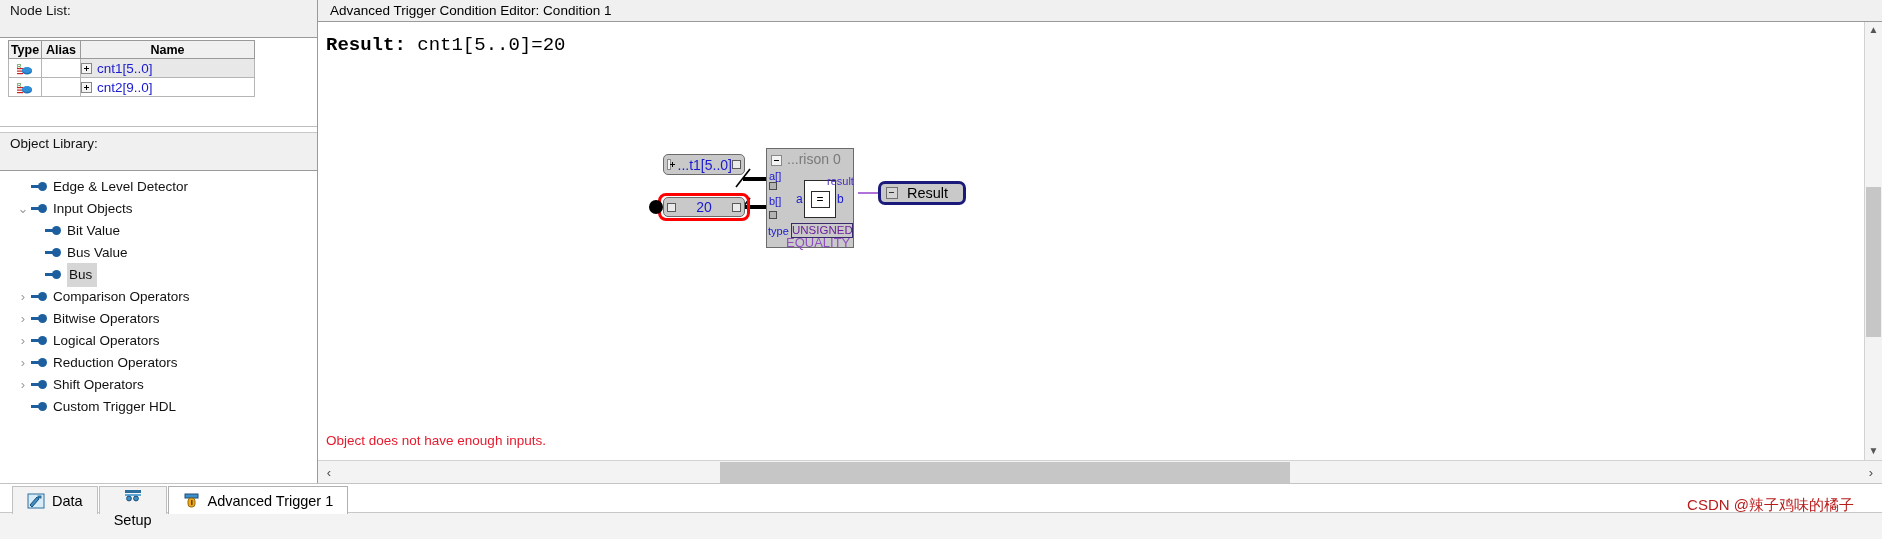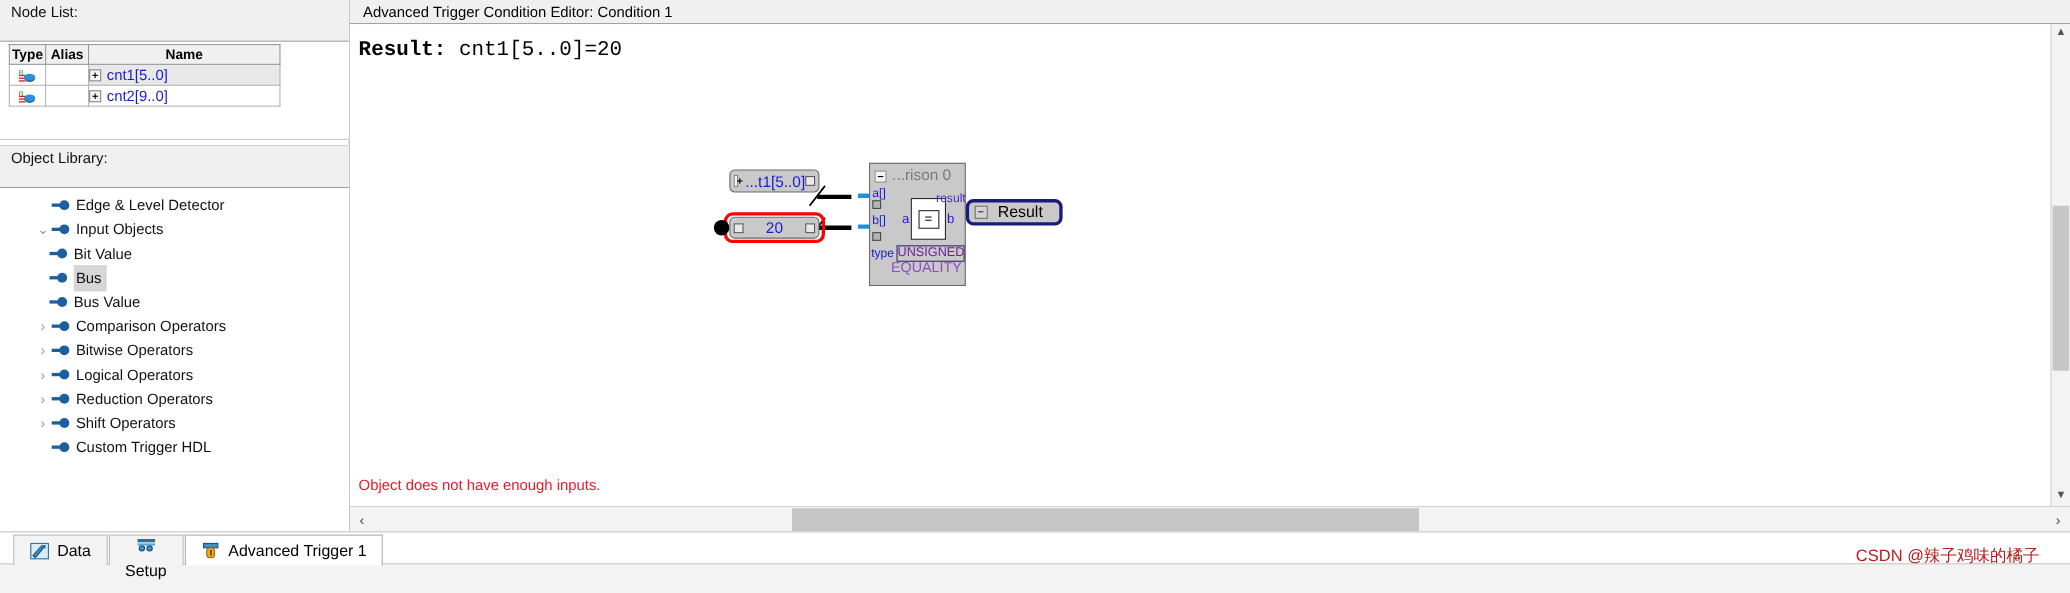--- a/index.html
+++ b/index.html
@@ -141,21 +141,21 @@
     overflow: hidden;
     background: #ffffff;
   }
   .tree-row {
     height: 22px;
     line-height: 22px;
     display: flex;
     align-items: center;
     font-size: 13.5px;
     white-space: nowrap;
-    padding-left: 32px;
+    padding-left: 16px;
   }
   .tree-row.indent1 { padding-left: 44px; }
   .chev {
     width: 14px;
     flex: 0 0 14px;
     color: #9b9b9b;
     font-size: 13px;
     text-align: center;
     line-height: 22px;
   }
@@ -550,34 +550,34 @@
           </div>
 
           <div class="tree-row indent1">
             <span class="leaf-icon">
                 <span class="ar"></span>
                 <span class="hd"></span>
               </span>
             <span class="tree-label">Bit Value</span>
           </div>
 
+          <div class="tree-row indent1">
+            <span class="leaf-icon">
+                <span class="ar"></span>
+                <span class="hd"></span>
+              </span>
+            <span class="tree-label">Bus Value</span>
+          </div>
+
           <div class="tree-row indent1 selected">
             <span class="leaf-icon">
                 <span class="ar"></span>
                 <span class="hd"></span>
               </span>
             <span class="tree-label">Bus</span>
-          </div>
-
-          <div class="tree-row indent1">
-            <span class="leaf-icon">
-                <span class="ar"></span>
-                <span class="hd"></span>
-              </span>
-            <span class="tree-label">Bus Value</span>
           </div>
 
           <div class="tree-row">
             <span class="chev">›</span>
             <span class="leaf-icon">
                 <span class="ar"></span>
                 <span class="hd"></span>
               </span>
             <span class="tree-label">Comparison Operators</span>
           </div>
@@ -670,21 +670,21 @@
             </div>
 
             <div class="node-sel" style="left:340px; top:171px; width:92px; height:28px;"></div>
             <div class="anchor-dot" style="left:331px; top:178px;"></div>
             <div class="node-box" style="left:345px; top:175px; width:82px; height:20px;">
               <span class="port pad-l"></span>
               <span class="lbl">20</span>
               <span class="port pad-r"></span>
             </div>
 
-            <div class="cmp-block" style="left:472px; top:126px; width:88px; height:112px;">
+            <div class="cmp-block" style="left:448px; top:126px; width:88px; height:100px;">
               <div class="cmp-title">
                 <span class="plusbox minusbox"></span><span>...rison  0</span>
               </div>
               <div class="pin-lbl" style="left:2px; top:21px;">a[]</div>
               <div class="pin-sq" style="left:2px; top:33px;"></div>
               <div class="pin-lbl" style="left:2px; top:46px;">b[]</div>
               <div class="pin-sq" style="left:2px; top:62px;"></div>
 
               <div class="eq-box" style="left:37px; top:31px; width:32px; height:38px;">
                 <span class="eq-inner">=</span>

